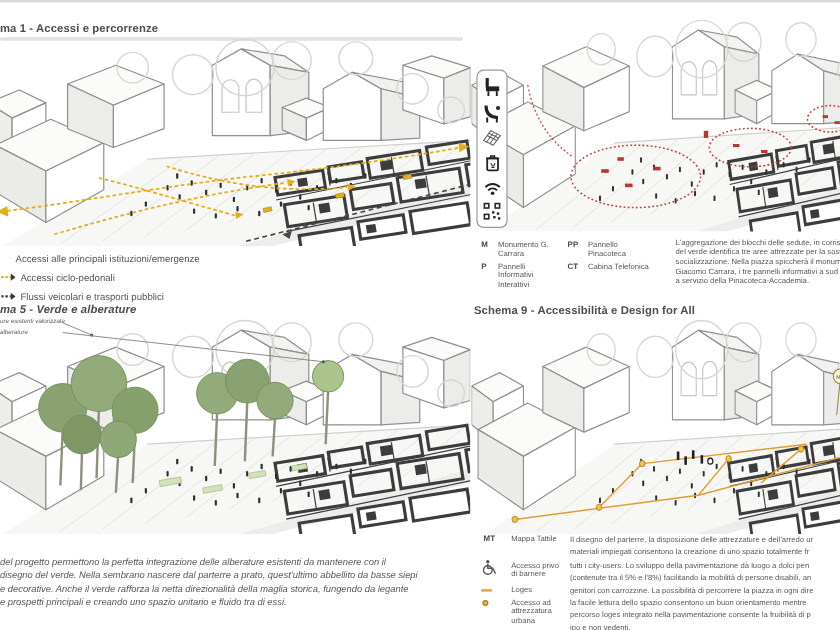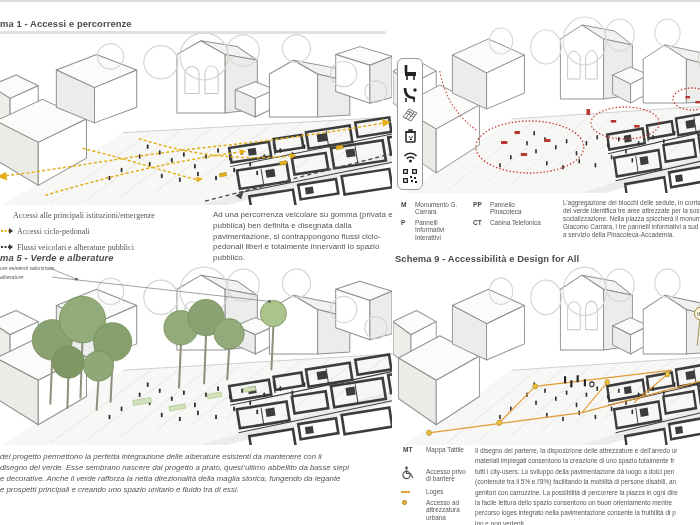--- a/index.html
+++ b/index.html
@@ -8,33 +8,33 @@
   .topedge{position:absolute;top:0;left:0;width:700px;height:2px;background:#d9d9d7;}
   .q{position:absolute;}
   #q1{left:0;top:16px;width:392px;height:250px;}
   #q2{left:393px;top:0;width:330px;height:250px;}
   #q3{left:0;top:250px;width:392px;height:275px;overflow:hidden;font-style:italic;}
   #q4{left:393px;top:250px;width:330px;height:275px;}
   .title{position:absolute;font-size:9.4px;font-weight:700;color:#4c4c4c;letter-spacing:.1px;white-space:nowrap;}
   .scene{position:absolute;display:block;}
   .scanband{position:absolute;left:0;top:15px;width:386px;height:3px;background:#e0e0dd;border-radius:2px;}
   
-  .lg1row{position:absolute;display:flex;align-items:flex-start;font-size:8px;color:#565656;white-space:nowrap;font-family:Liberation Serif, serif;}
+  .lg1row{position:absolute;display:flex;align-items:flex-start;font-size:8px;color:#565656;white-space:nowrap;}
   .lg1row svg{margin-right:4px;flex:none;}
   .par1{position:absolute;font-size:8px;line-height:1.35;color:#565656;}
   
   .abbr{position:absolute;font-size:6.6px;font-weight:700;color:#474747;}
   .lbl2{position:absolute;font-size:6.4px;line-height:1.15;color:#565656;}
   .parline{position:absolute;font-size:6.4px;color:#565656;white-space:nowrap;}
   .icon-strip{position:absolute;left:4px;top:58px;width:26px;height:132px;background:#fff;
       border:1px solid #9a9a98;border-radius:6px;display:flex;flex-direction:column;
       align-items:center;justify-content:space-between;padding:5px 0;box-sizing:border-box;z-index:3;}
   
   .anno{position:absolute;font-size:5.2px;color:#5c5c5c;white-space:nowrap;z-index:3;}
-  .par5line{position:absolute;font-size:7.8px;color:#565656;white-space:nowrap;}
+  .par5line{position:absolute;font-size:7.8px;color:#565656;white-space:nowrap;margin-top:12px;}
   
   .lg6icon{position:absolute;}
   .loges-swatch{display:block;width:9px;height:2.2px;background:#e0a23a;}
   .access-dot{display:block;width:5px;height:5px;border-radius:50%;background:#edb93c;border:1px solid #a8801e;box-sizing:border-box;}
 </style>
 </head>
 <body>
 
 <div class="topedge"></div>
 
@@ -183,23 +183,22 @@
       <line x1="0" y1="4" x2="8" y2="4" stroke="#e3ae17" stroke-width="1.8" stroke-dasharray="2 1.5"></line>
       <path d="M8,1 L12,4 L8,7 Z" fill="#3a3a3a"></path>
     </svg>
     <span>Accessi ciclo-pedonali</span>
   </div>
   <div class="lg1row" style="left:1px;top:227px">
     <svg width="12" height="8">
       <line x1="0" y1="4" x2="8" y2="4" stroke="#3a3a3a" stroke-width="1.8" stroke-dasharray="2 1.5"></line>
       <path d="M8,1 L12,4 L8,7 Z" fill="#3a3a3a"></path>
     </svg>
-    <span>Flussi veicolari e alberature pubblici</span>
-  </div>
-  <div class="par1" style="left:213px;top:194px;width:182px">Ad una percorrenza veicolare su gomma (privata e pubblica) ben definita e disegnata dalla pavimentazione, si contrappongono flussi ciclo-pedonali liberi e totalmente innervanti lo spazio pubblico.</div>
+    <span>Flussi veicolari e trasporti pubblici</span>
+  </div>
 </div>
 
 <div id="q2" class="q">
   <svg class="scene" style="left:0;top:13px" width="360" height="180" viewBox="0 0 400 180" preserveAspectRatio="none">
     <use href="#scene-base"></use>
     <path d="M52,58 C58,86 72,104 94,118" stroke="#c23b33" stroke-width="1.1" stroke-dasharray="1.6 2" fill="none"></path>
     <g fill="none" stroke="#c23b33" stroke-width="1.3" stroke-dasharray="1.6 2.2">
       <ellipse cx="152" cy="134" rx="60" ry="26"></ellipse>
       <ellipse cx="258" cy="110" rx="38" ry="16"></ellipse>
       <ellipse cx="332" cy="86" rx="21" ry="11"></ellipse>
@@ -308,21 +307,21 @@
         <circle cx="238" cy="70" r="15" fill="#93ab7a"></circle>
       <circle cx="282" cy="50" r="13" fill="#abc48c"></circle>
     </g>
     <line x1="62" y1="6" x2="86" y2="16" stroke="#777" stroke-width="0.7"></line>
     <circle cx="86" cy="16" r="1.3" fill="#555"></circle>
     <line x1="62" y1="14" x2="278" y2="38" stroke="#777" stroke-width="0.7"></line>
     <circle cx="278" cy="38" r="1.3" fill="#555"></circle>
   </svg>
   <div>
     <div class="par5line" style="left:0;top:202px">del progetto permettono la perfetta integrazione delle alberature esistenti da mantenere con il</div>
-    <div class="par5line" style="left:0;top:213px">disegno del verde. Esse sembrano nascere dal progetto a prato, quest’ultimo abbellito da basse siepi</div>
+    <div class="par5line" style="left:0;top:213px">disegno del verde. Nella sembrano nascere dal parterre a prato, quest’ultimo abbellito da basse siepi</div>
     <div class="par5line" style="left:0;top:224px">e decorative. Anche il verde rafforza la netta direzionalità della maglia storica, fungendo da legante</div>
     <div class="par5line" style="left:0;top:235px">e prospetti principali e creando uno spazio unitario e fluido tra di essi.</div>
   </div>
 </div>
 
 <div id="q4" class="q">
   <div class="title" style="left:2px;top:3px">Schema 9 - Accessibilità e Design for All</div>
   <svg class="scene" style="left:0;top:13px" width="360" height="182" viewBox="0 0 400 180" preserveAspectRatio="none">
     <use href="#scene-base"></use>
     <g stroke="#e09b33" stroke-width="1.2" fill="none">

